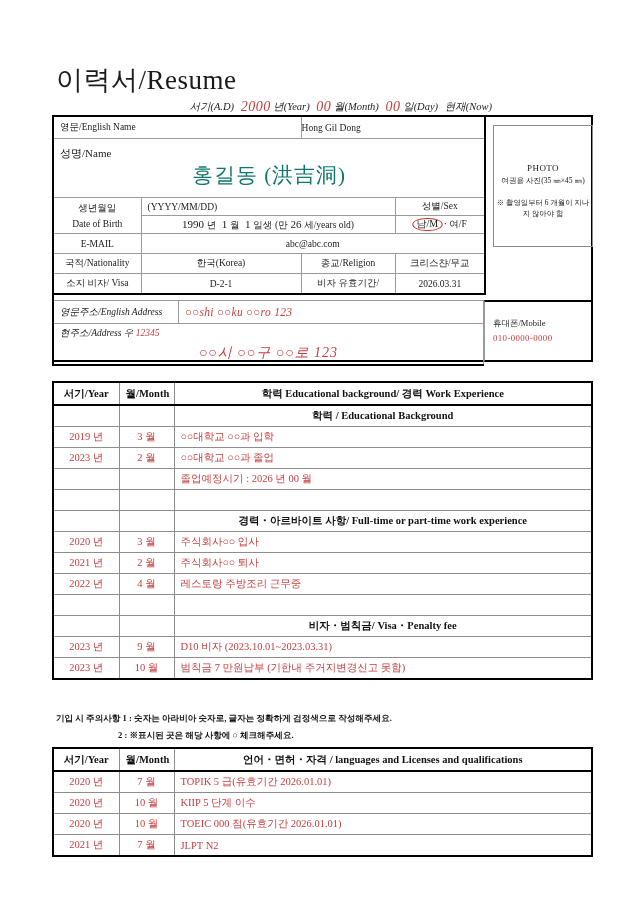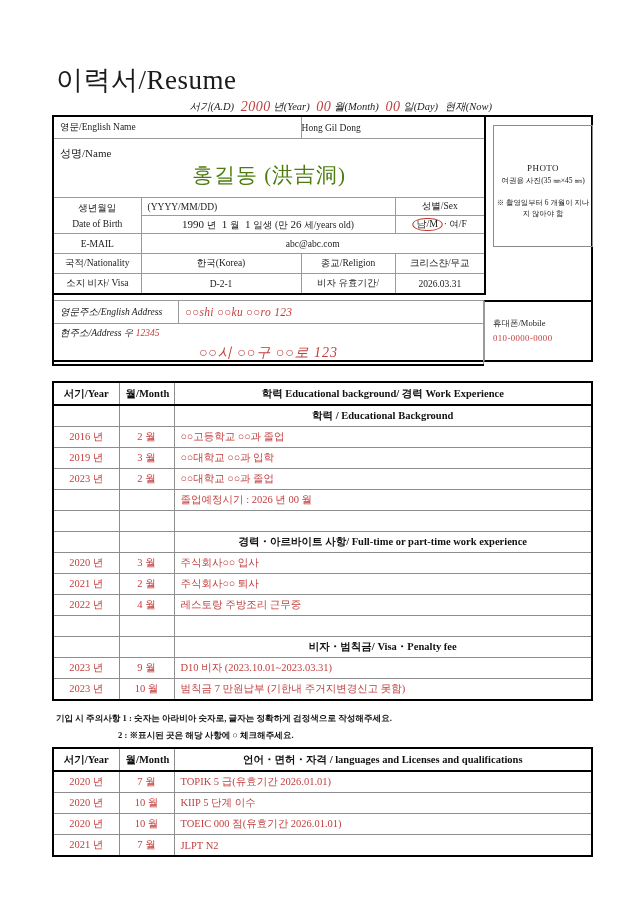--- a/index.html
+++ b/index.html
@@ -90,21 +90,21 @@
     color: #1a1a1a;
   }
   .lbl { text-align: center; font-size: 9.5px; white-space: nowrap; }
   .lbl-left { text-align: left; padding-left: 6px !important; }
   .val { color: #c34040; text-align: center; }
 
   .r-name-en td { height: 21px; }
   .r-name td { height: 58px; }
   .name-ko {
     text-align: center;
-    color: #4d7c0f;
+    color: #0f766e;
     font-size: 21px;
     letter-spacing: 1px;
     padding-bottom: 4px;
   }
   .name-label { font-size: 11px; color: #1a1a1a; text-align: left; }
 
   .r-dob td { height: 17px; }
   .dob-vals { color: #c34040; text-align: center; font-size: 11px; }
   .dob-vals .small { font-size: 9.5px; color: #1a1a1a; }
   .sex-cell { text-align: center; position: relative; font-size: 9.5px; }
@@ -346,25 +346,20 @@
         <td>학력 Educational background/ 경력 Work Experience</td>
       </tr>
     </thead>
     <tbody>
         <tr>
           <td class="yr"></td>
           <td class="mo"></td>
           <td class="section">학력 / Educational Background</td>
         </tr>
         <tr>
-          <td class="yr">2016 년</td>
-          <td class="mo">2 월</td>
-          <td>○○고등학교  ○○과  졸업</td>
-        </tr>
-        <tr>
           <td class="yr">2019 년</td>
           <td class="mo">3 월</td>
           <td>○○대학교  ○○과  입학</td>
         </tr>
         <tr>
           <td class="yr">2023 년</td>
           <td class="mo">2 월</td>
           <td>○○대학교  ○○과  졸업</td>
         </tr>
         <tr>

